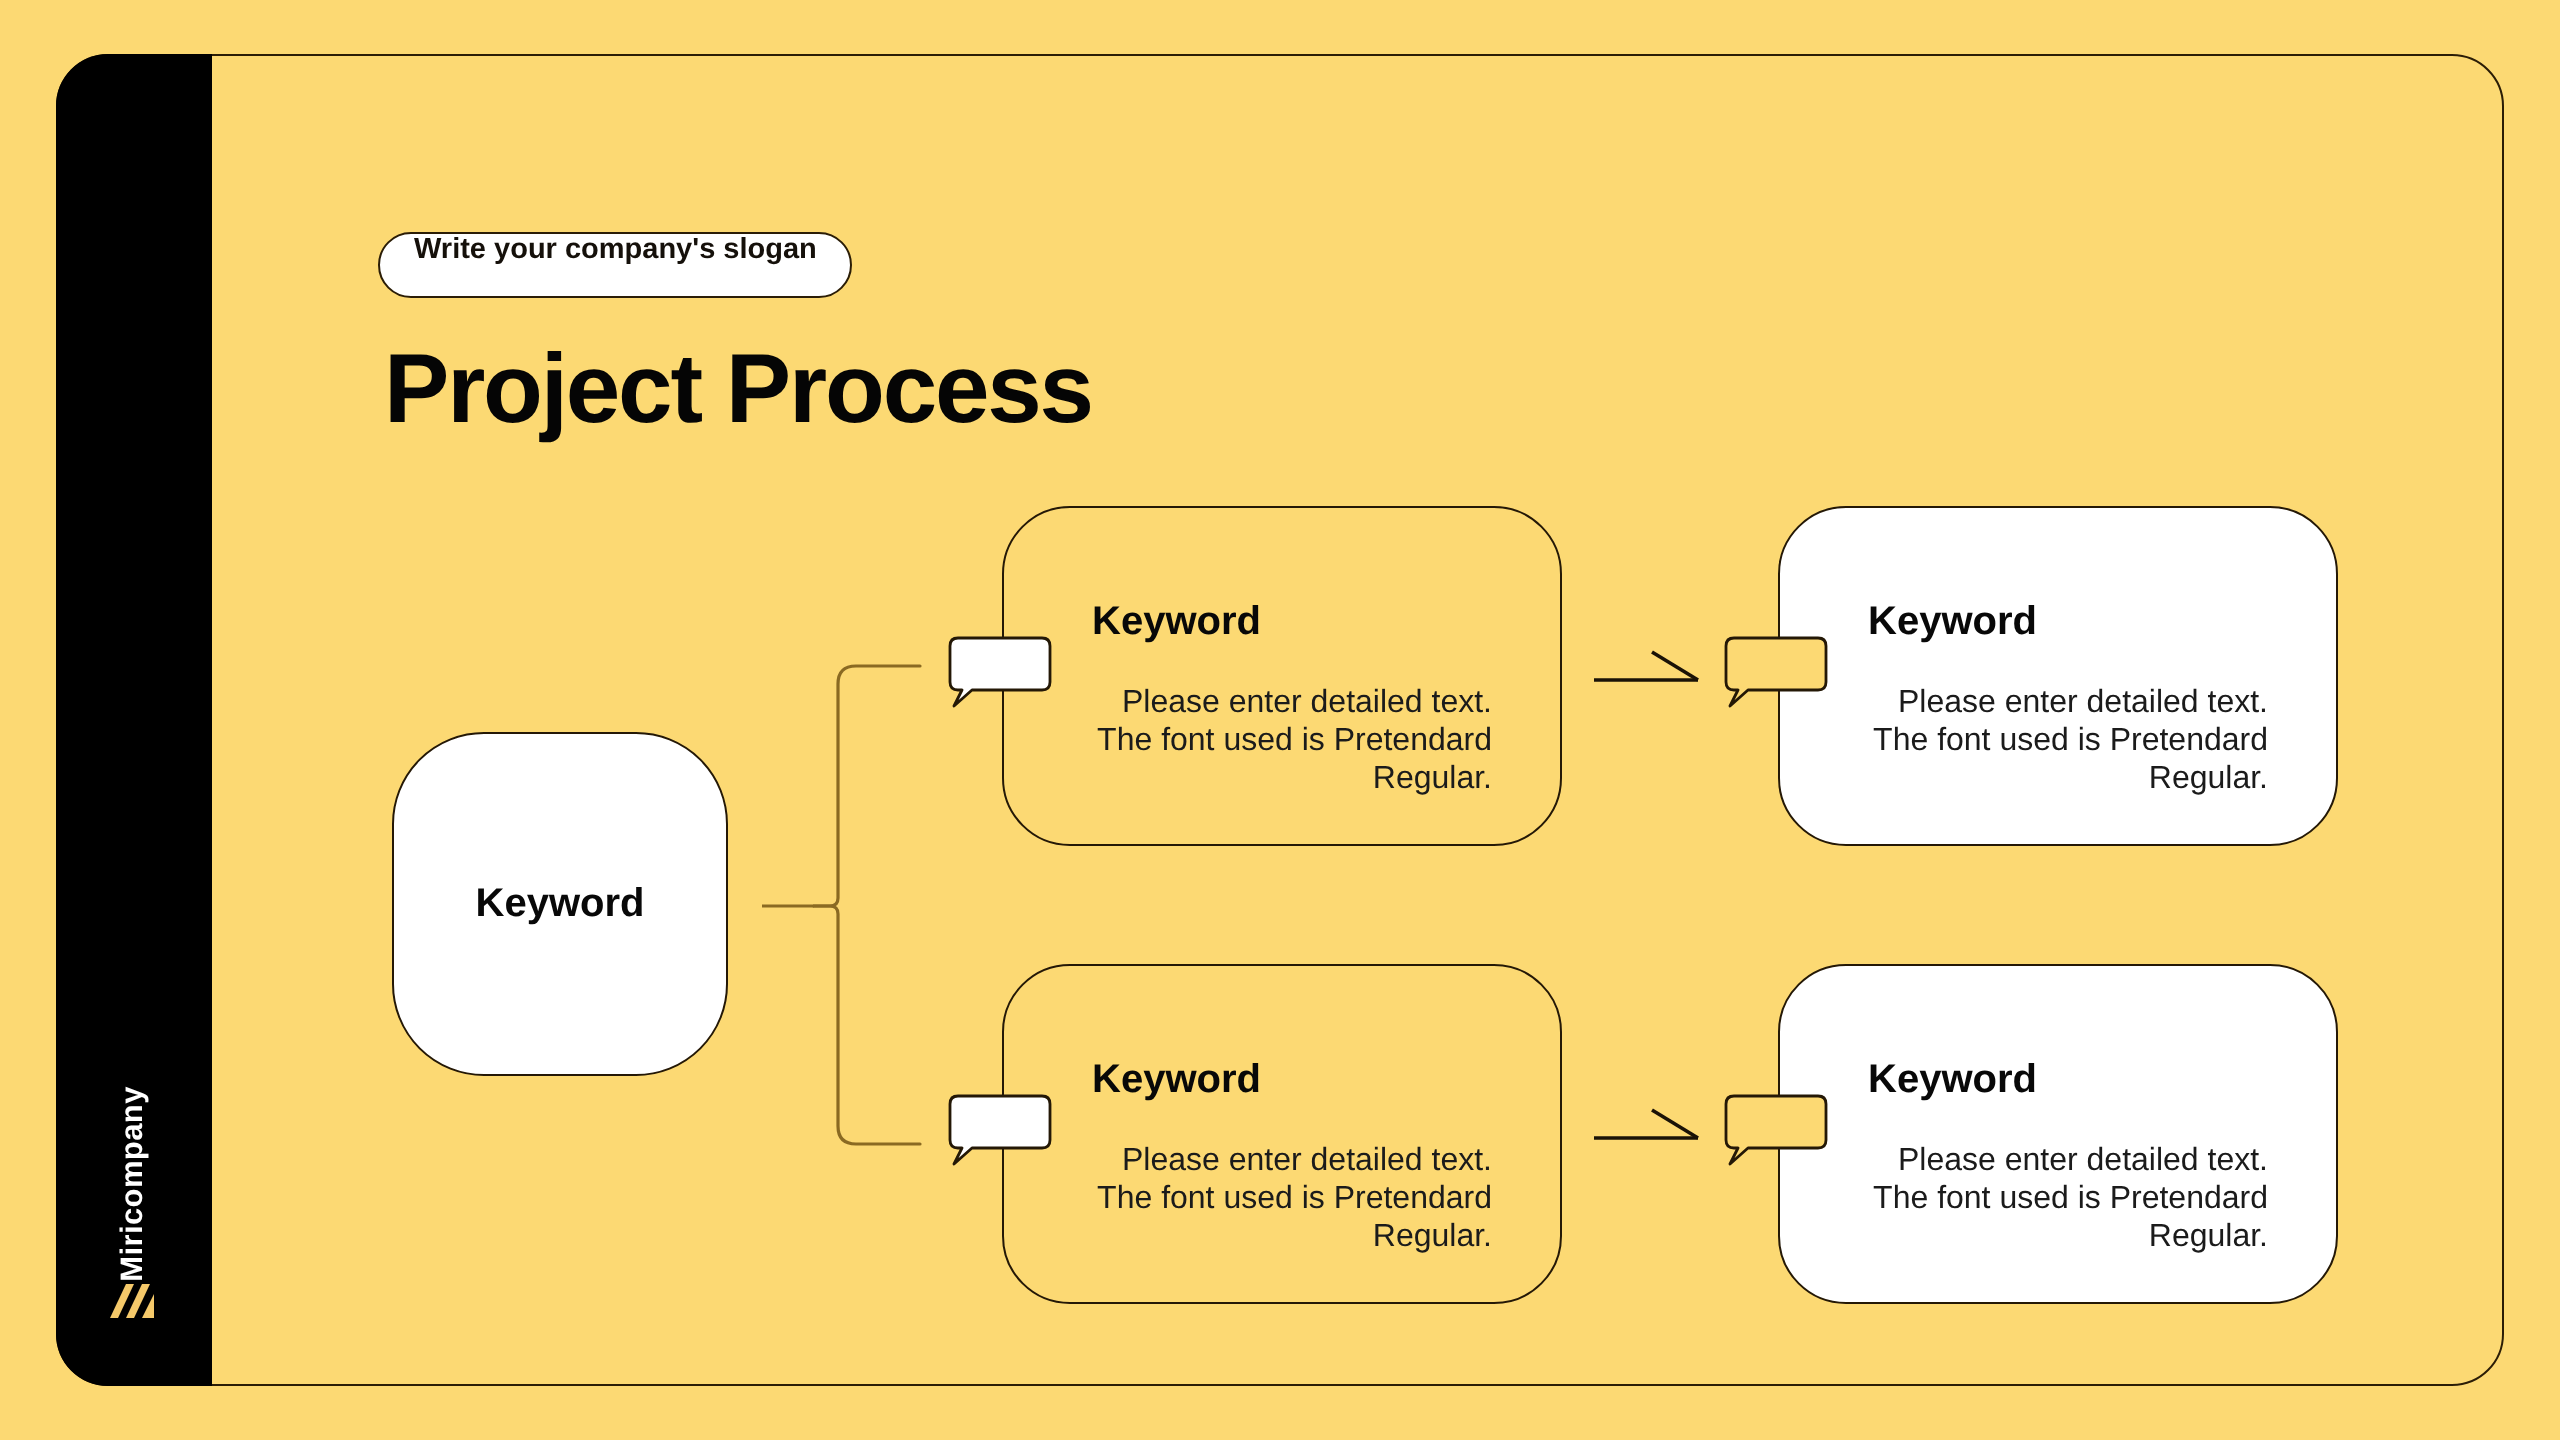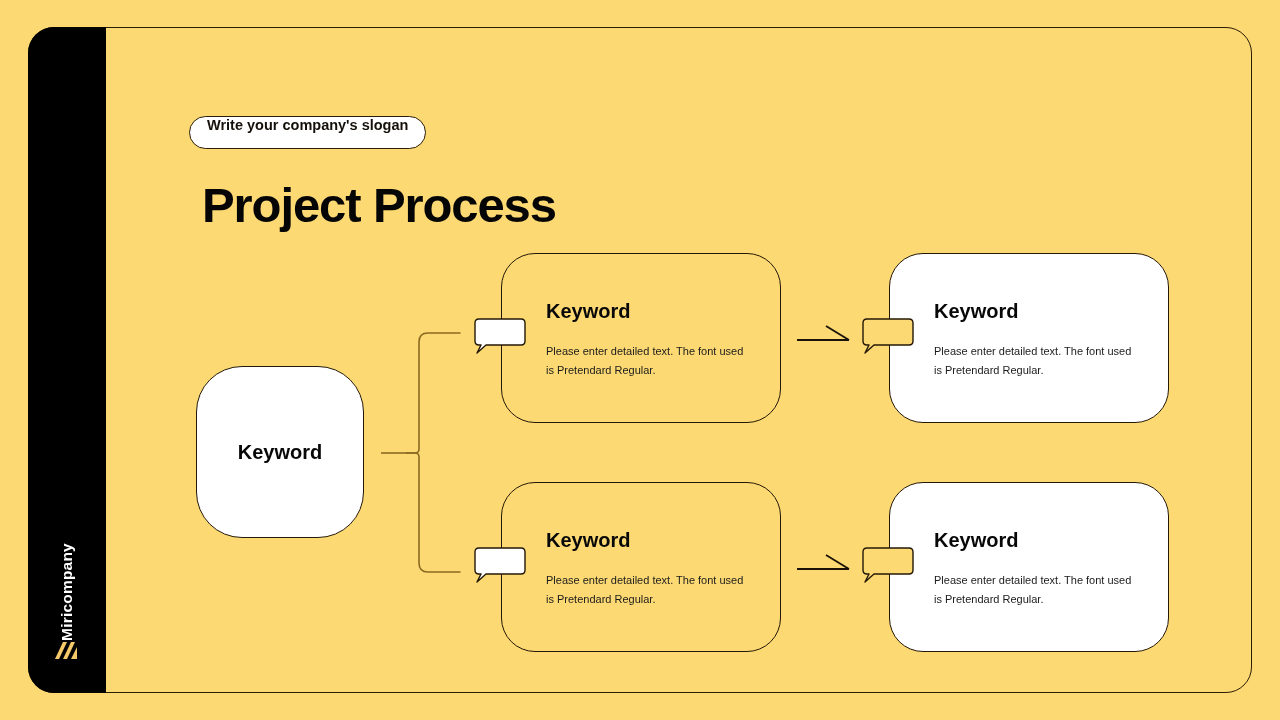--- a/index.html
+++ b/index.html
@@ -78,21 +78,21 @@
     box-sizing: border-box;
   }
   .page-title {
     position: absolute;
     left: 192px;
     top: 167px;
     font-size: 49px;
     font-weight: 800;
     letter-spacing: -1.1px;
     color: #050505;
-    margin: 10px;
+    margin: 0;
   }
 
   
   .canvas {
     position: absolute;
     left: 0;
     top: 0;
     width: 1280px;
     height: 720px;
     pointer-events: none;
@@ -133,23 +133,24 @@
     top: 46px;
     font-size: 20px;
     font-weight: 800;
     color: #080808;
   }
   .card-body {
     position: absolute;
     left: 44px;
     top: 88px;
     width: 200px;
-    font-size: 11px;
+    font-size: 16px;
     line-height: 19px;
     color: #1b1b1b;
+    text-align: right;
   }
 
   .badge {
     position: absolute;
     left: -28px;
     top: 62px;
     width: 52px;
     height: 40px;
   }
 

